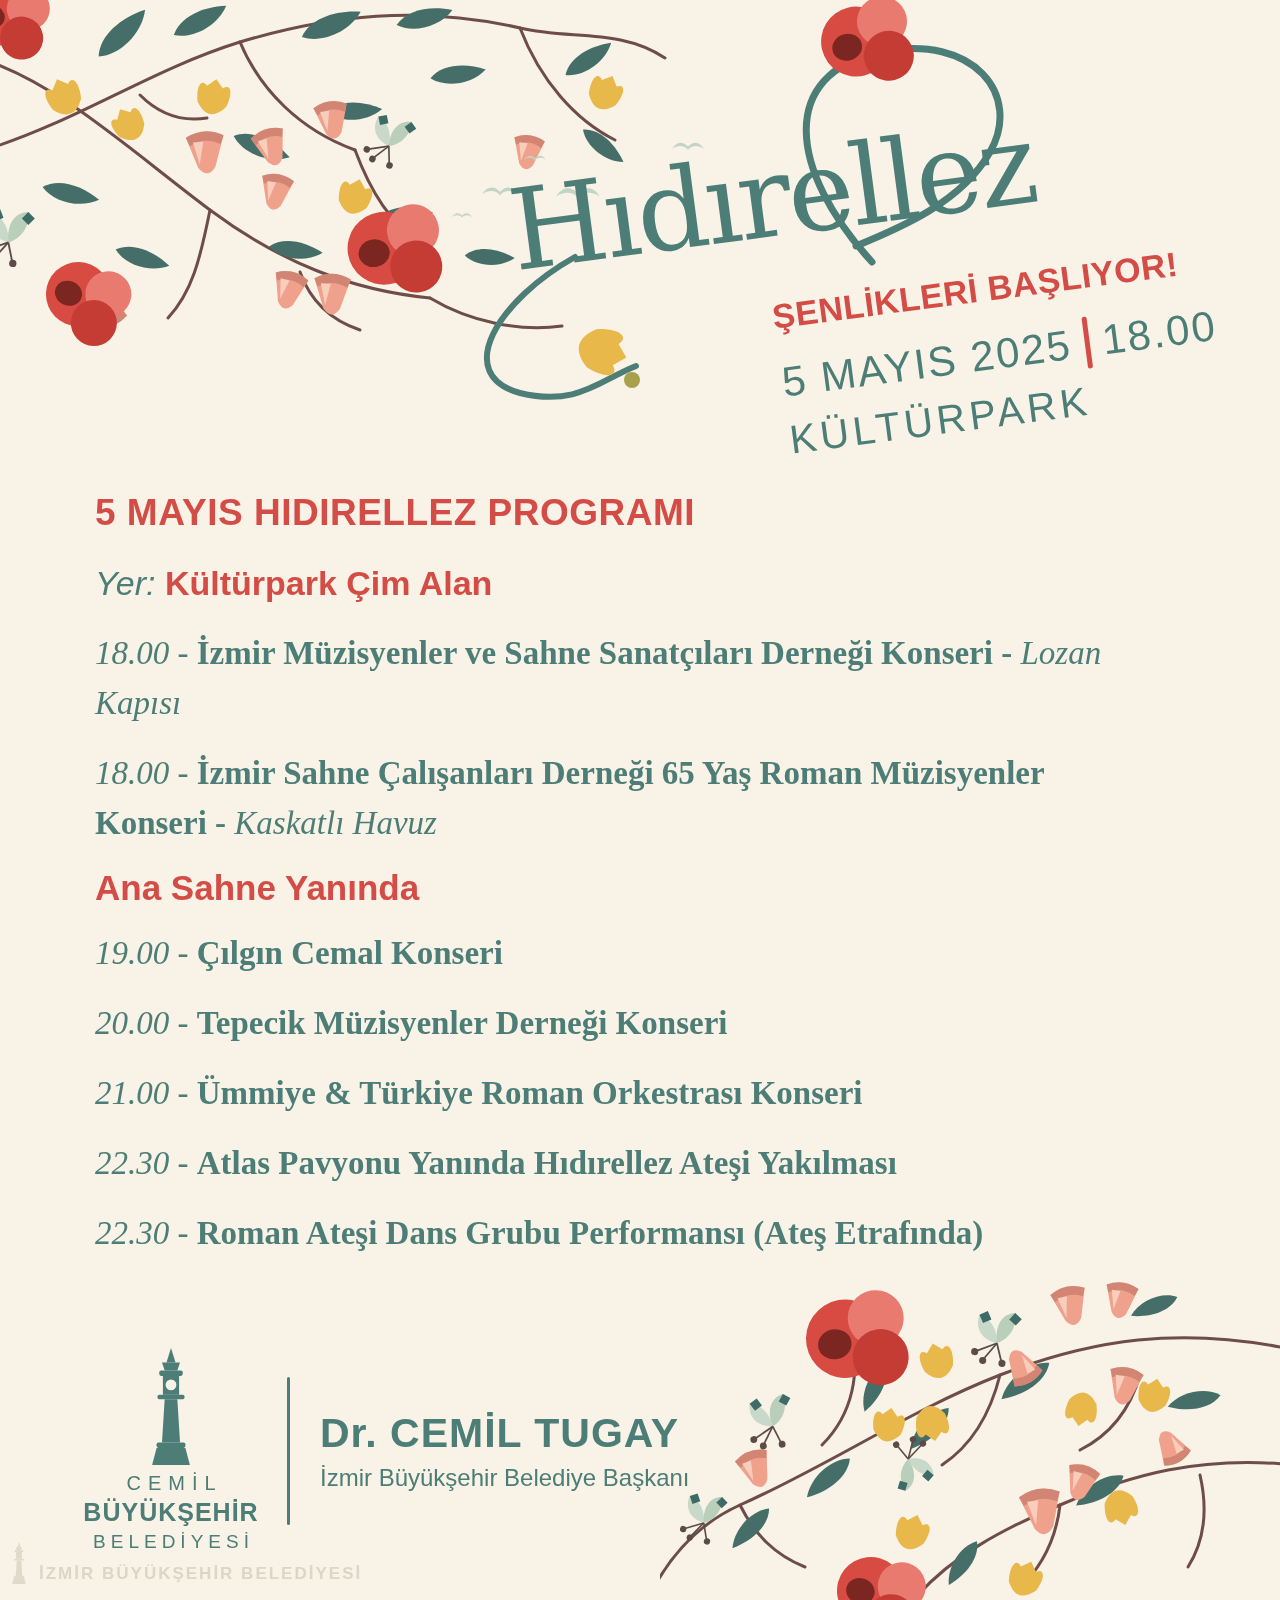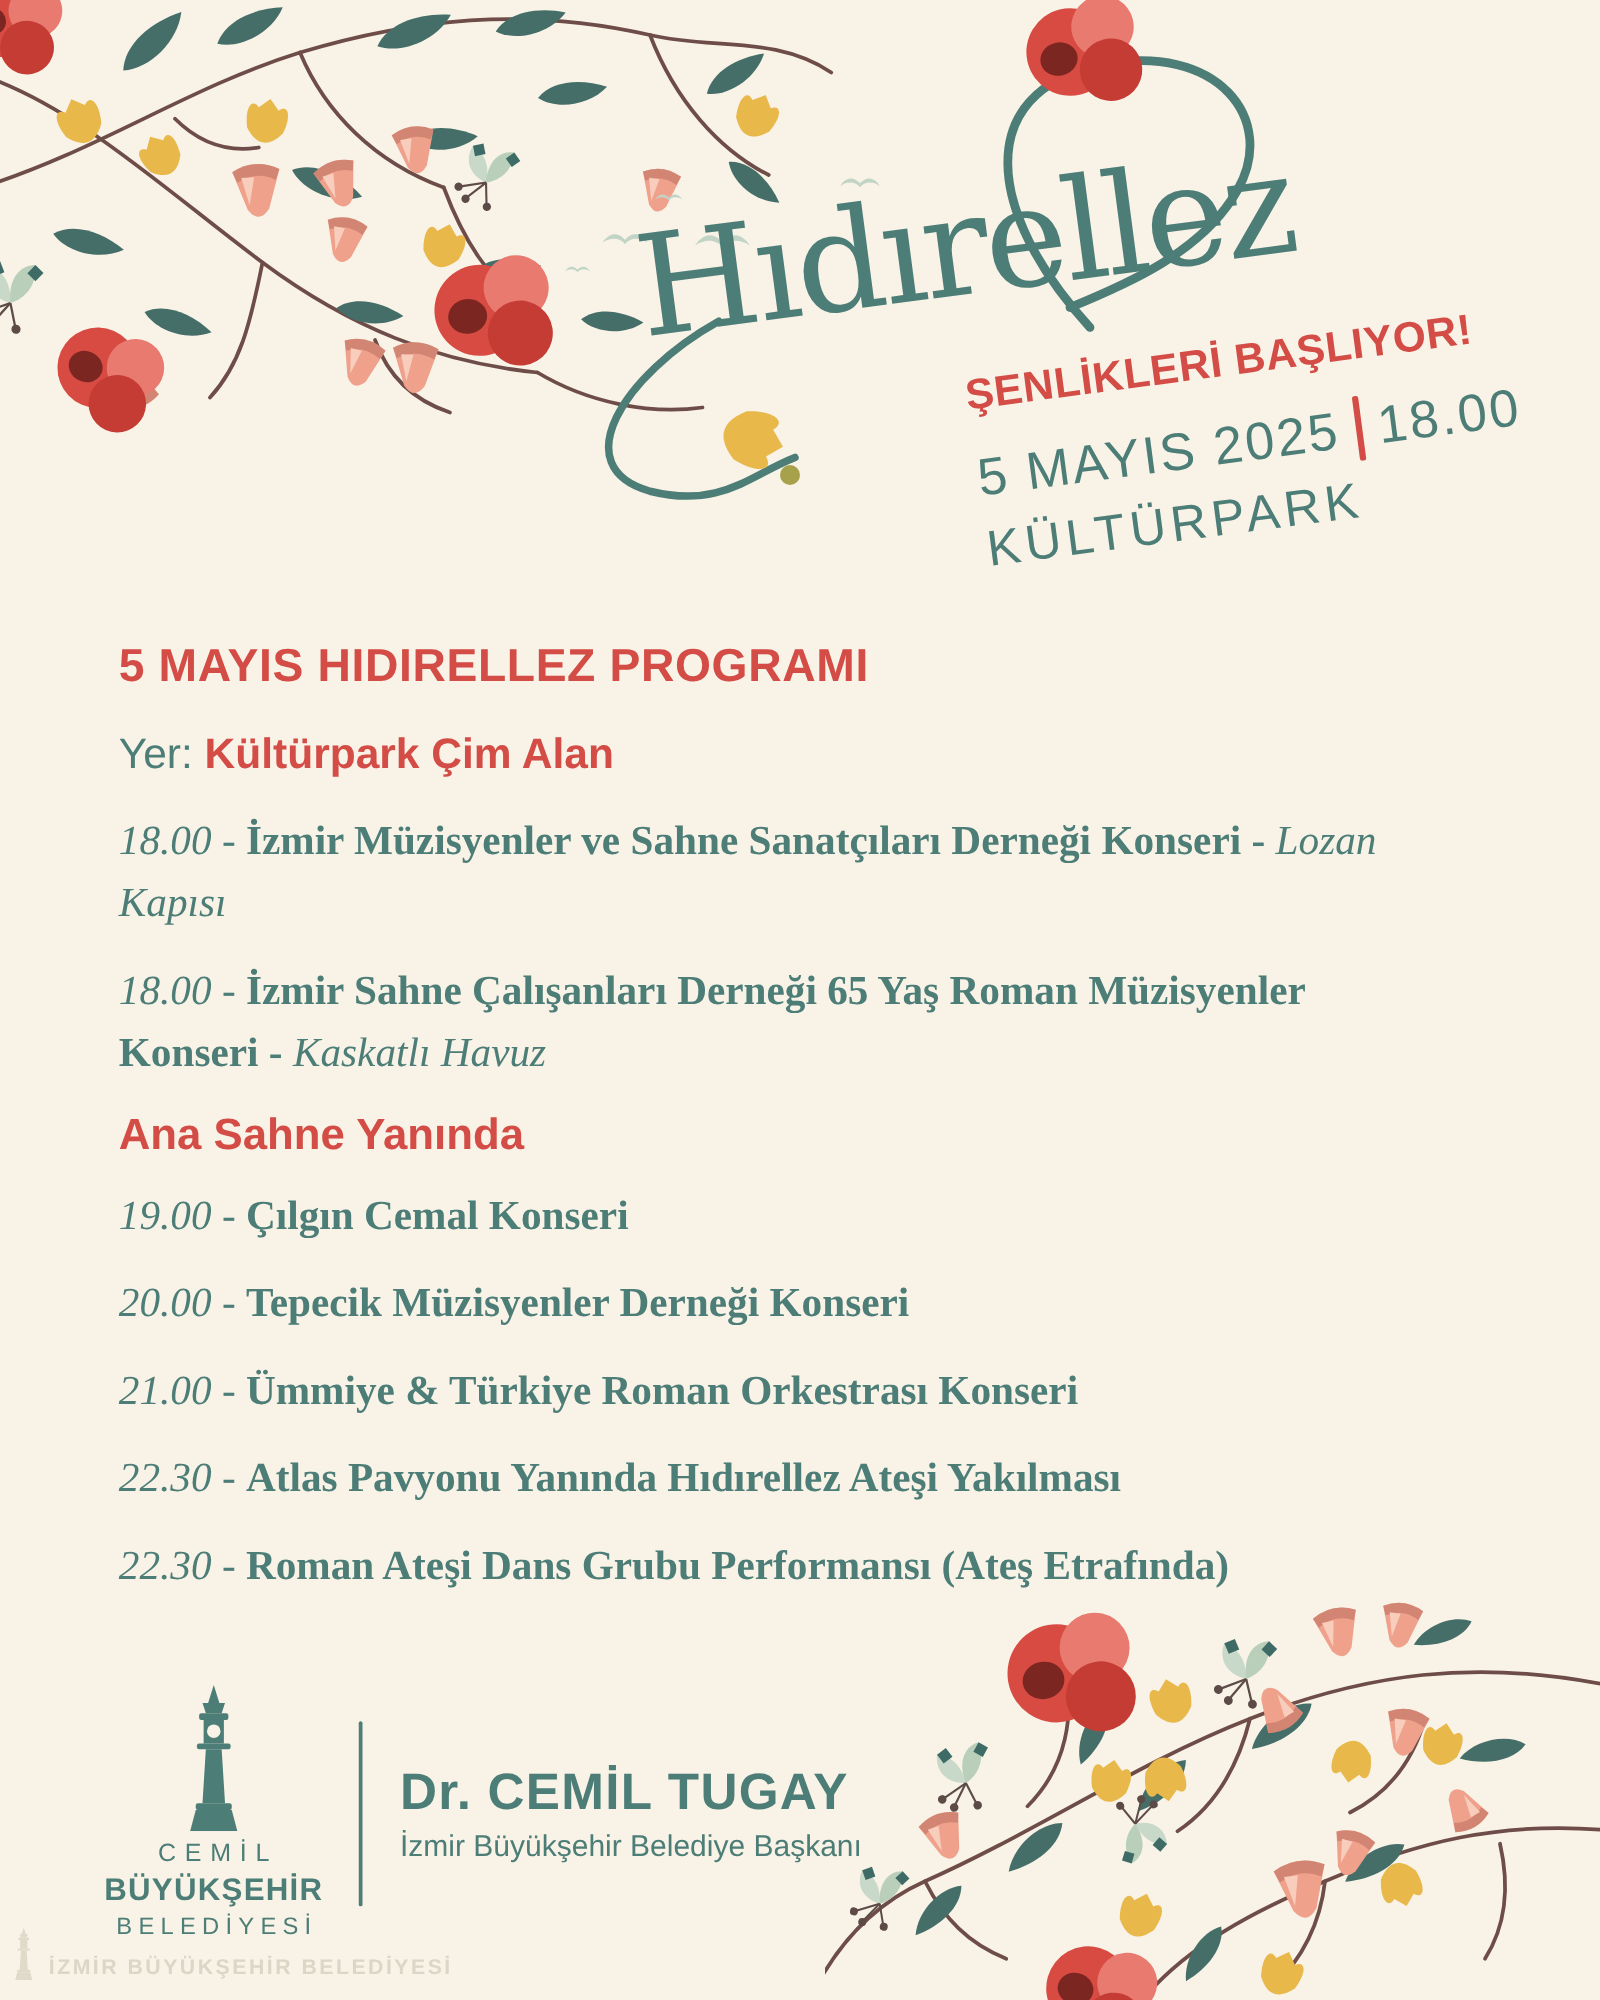--- a/index.html
+++ b/index.html
@@ -18,24 +18,24 @@
             transform:rotate(-7.5deg);transform-origin:left top;white-space:nowrap;}
   .dateline{position:absolute;left:779px;top:357px;display:flex;align-items:center;gap:13px;
             font-size:42px;color:#4c7d76;letter-spacing:2px;
             transform:rotate(-7.5deg);transform-origin:left top;white-space:nowrap;}
   .dateline .bar{width:5px;height:52px;background:#d44c46;border-radius:2px;}
   .venue{position:absolute;left:787px;top:418px;
          font-size:40px;color:#4c7d76;letter-spacing:4px;
          transform:rotate(-7.5deg);transform-origin:left top;white-space:nowrap;}
 
   
-  .program{position:absolute;left:95px;top:512px;width:1010px;color:#4c7d76;}
+  .program{position:absolute;left:95px;top:492px;width:1010px;color:#4c7d76;}
   .program-heading{margin:0 0 24px;font-size:37px;font-weight:bold;color:#d44c46;letter-spacing:0.5px;}
   .loc{margin:0 0 20px;font-size:34px;line-height:50px;}
-  .loc-label{}
+  .loc-label{font-style:italic;}
   .loc-value{color:#d44c46;font-weight:bold;}
   .item{margin:0 0 20px;font-size:33px;font-weight:bold;line-height:50px;font-family:Liberation Serif, serif;}
   .time{font-weight:normal;font-style:italic;}
   .sep-light{font-weight:normal;}
   .sep-bold{font-weight:bold;}
   .place{font-weight:normal;font-style:italic;}
   .stage-heading{margin:0 0 20px;font-size:35px;font-weight:bold;color:#d44c46;}
 
   
   .footer{position:absolute;left:85px;top:1348px;display:flex;align-items:center;}

